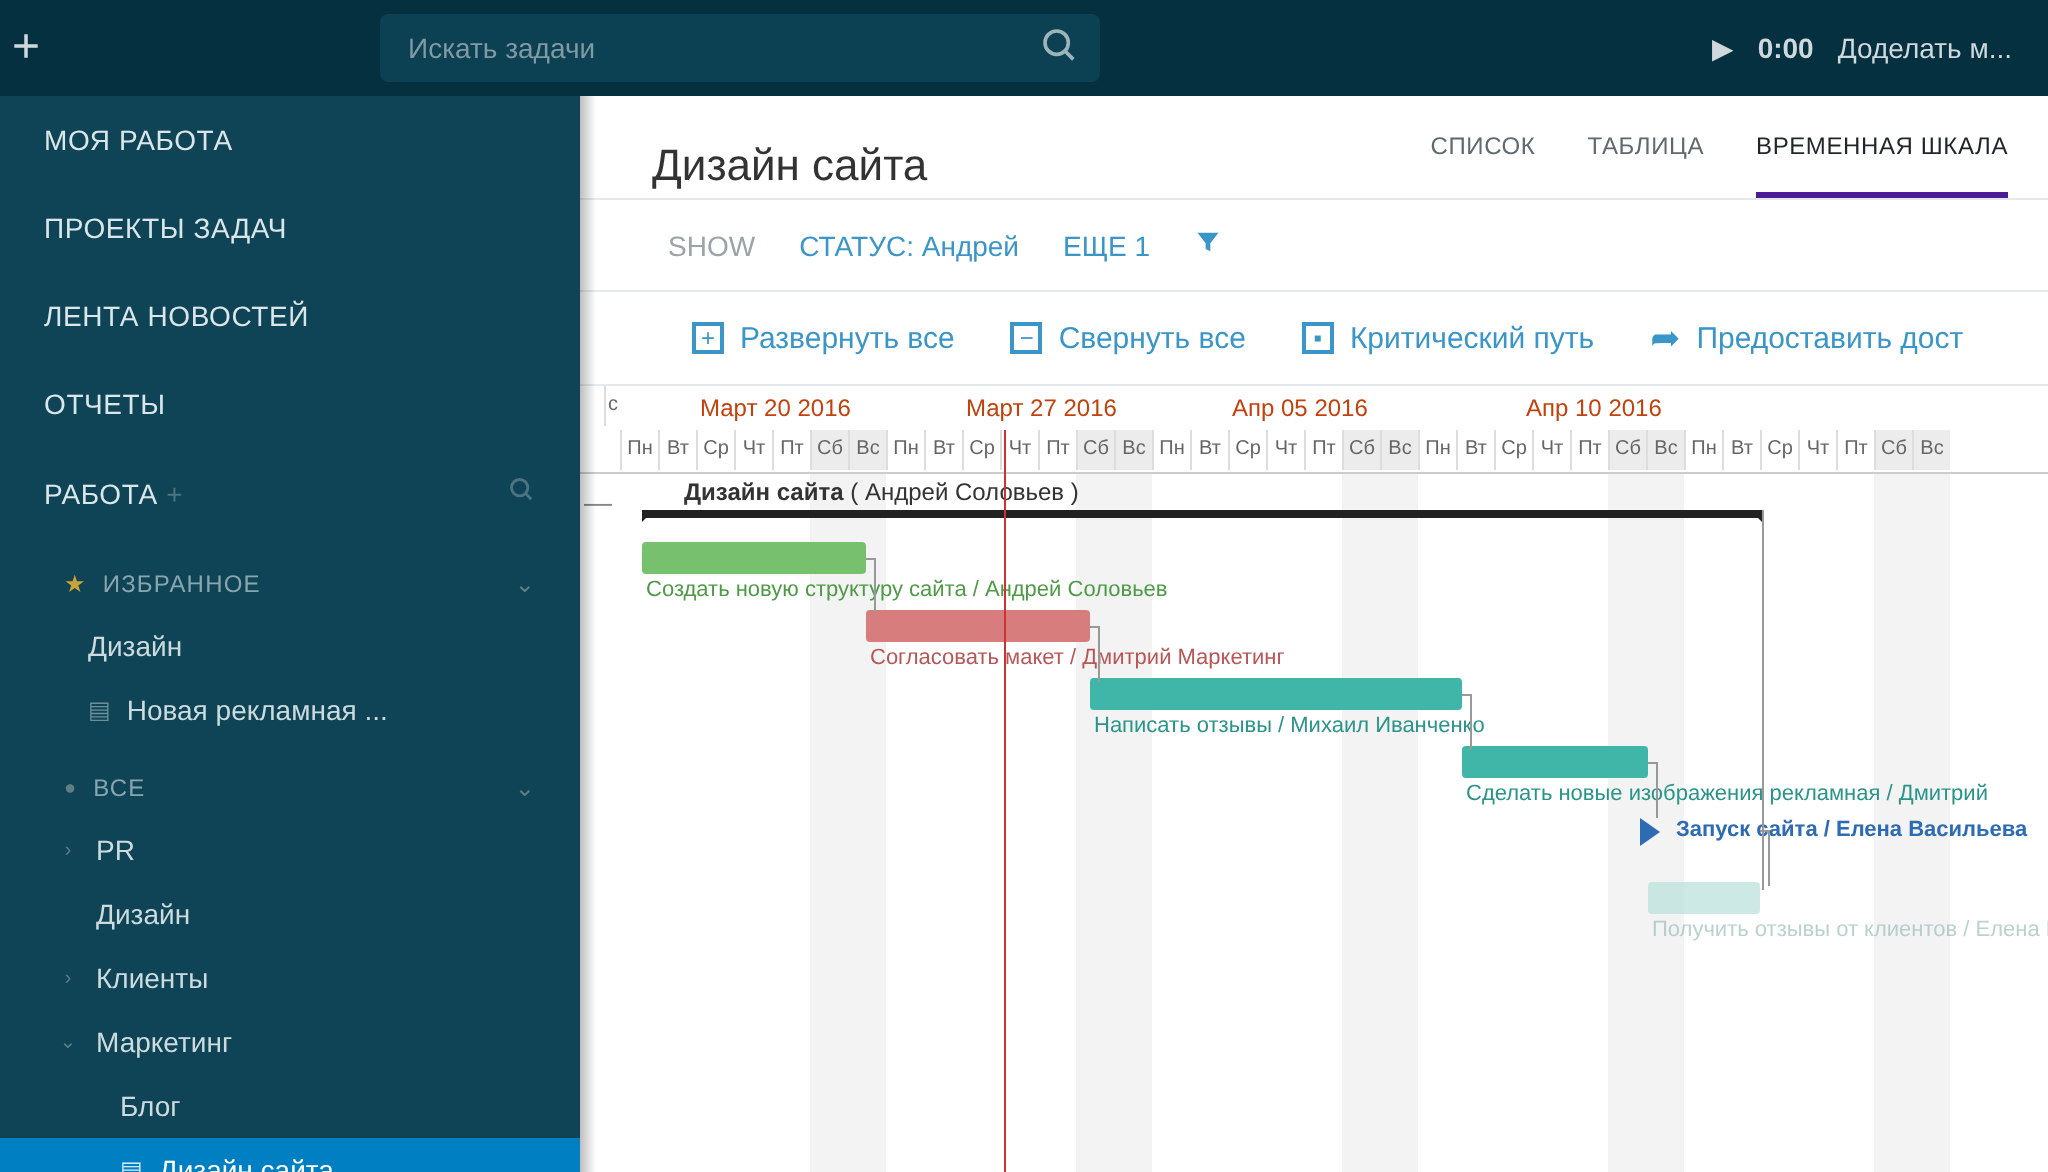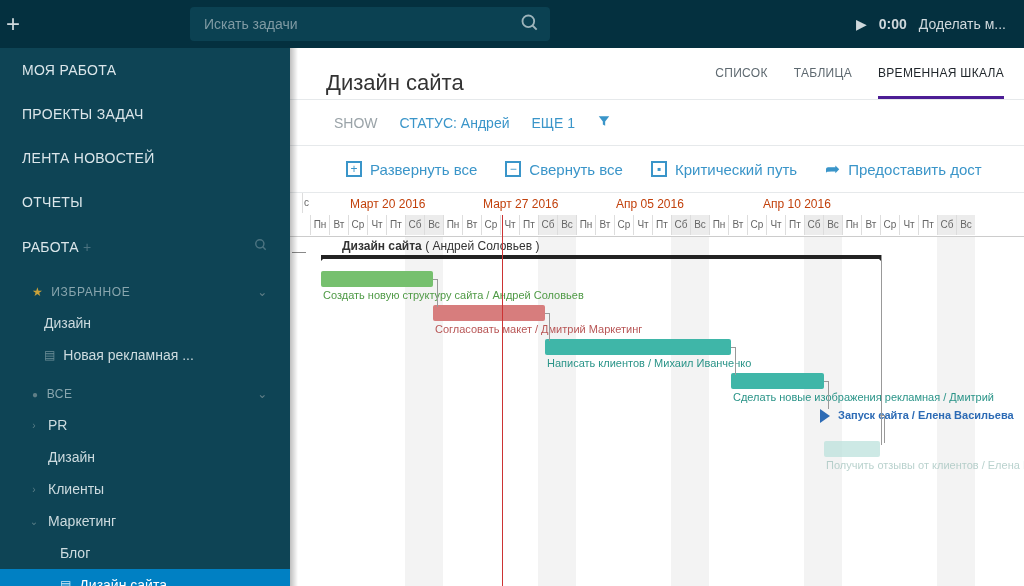--- a/index.html
+++ b/index.html
@@ -265,21 +265,21 @@
         <div class="task-row" style="top: 34px;">
           <div class="bar" style="left:11px; width:112px; background:#76c06e; top:0;"></div>
           <div class="bar-lbl" style="left:13px; top:18px; color:#4f9a46;">Создать новую структуру сайта / Андрей Соловьев</div>
         </div>
         <div class="task-row" style="top: 68px;">
           <div class="bar" style="left:123px; width:112px; background:#d77d7d; top:0;"></div>
           <div class="bar-lbl" style="left:125px; top:18px; color:#b85656;">Согласовать макет / Дмитрий Маркетинг</div>
         </div>
         <div class="task-row" style="top: 102px;">
           <div class="bar" style="left:235px; width:186px; background:#3fb6a8; top:0;"></div>
-          <div class="bar-lbl" style="left:237px; top:18px; color:#2a9488;">Написать клиентов / Михаил Иванченко</div>
+          <div class="bar-lbl" style="left:237px; top:18px; color:#2a9488;">Написать отзывы / Михаил Иванченко</div>
         </div>
         <div class="task-row" style="top: 136px;">
           <div class="bar" style="left:421px; width:93px; background:#3fb6a8; top:0;"></div>
           <div class="bar-lbl" style="left:423px; top:18px; color:#2a9488;">Сделать новые изображения рекламная / Дмитрий</div>
         </div>
         <div class="task-row" style="top: 170px;">
           <div class="milestone" style="left:510px; top:2px;"></div>
           <div class="bar-lbl" style="left:528px; top:2px; color:#2d6bb5; font-weight:600;">Запуск сайта / Елена Васильева</div>
         </div>
         <div class="task-row" style="top: 204px;">

